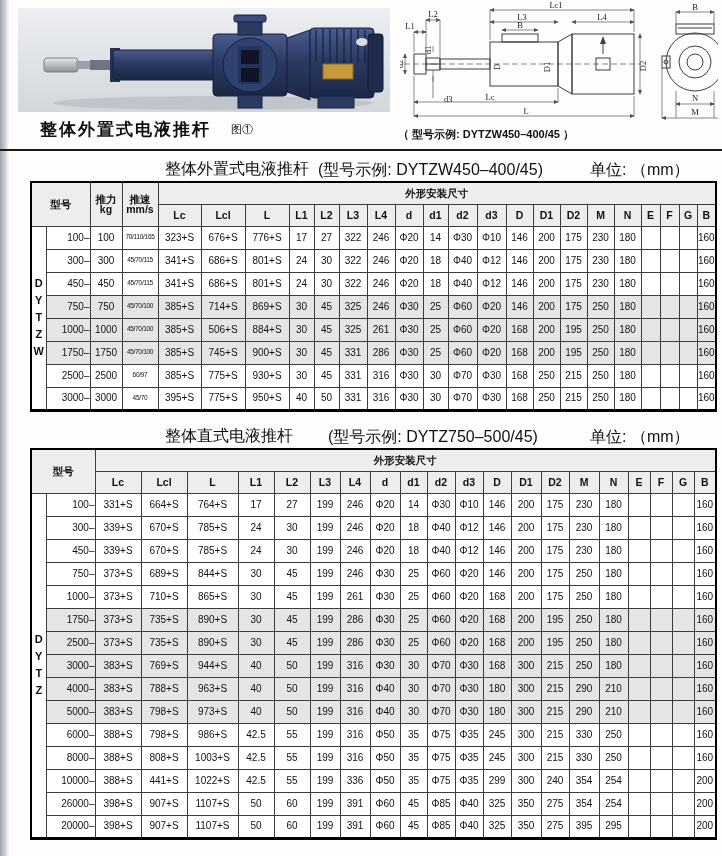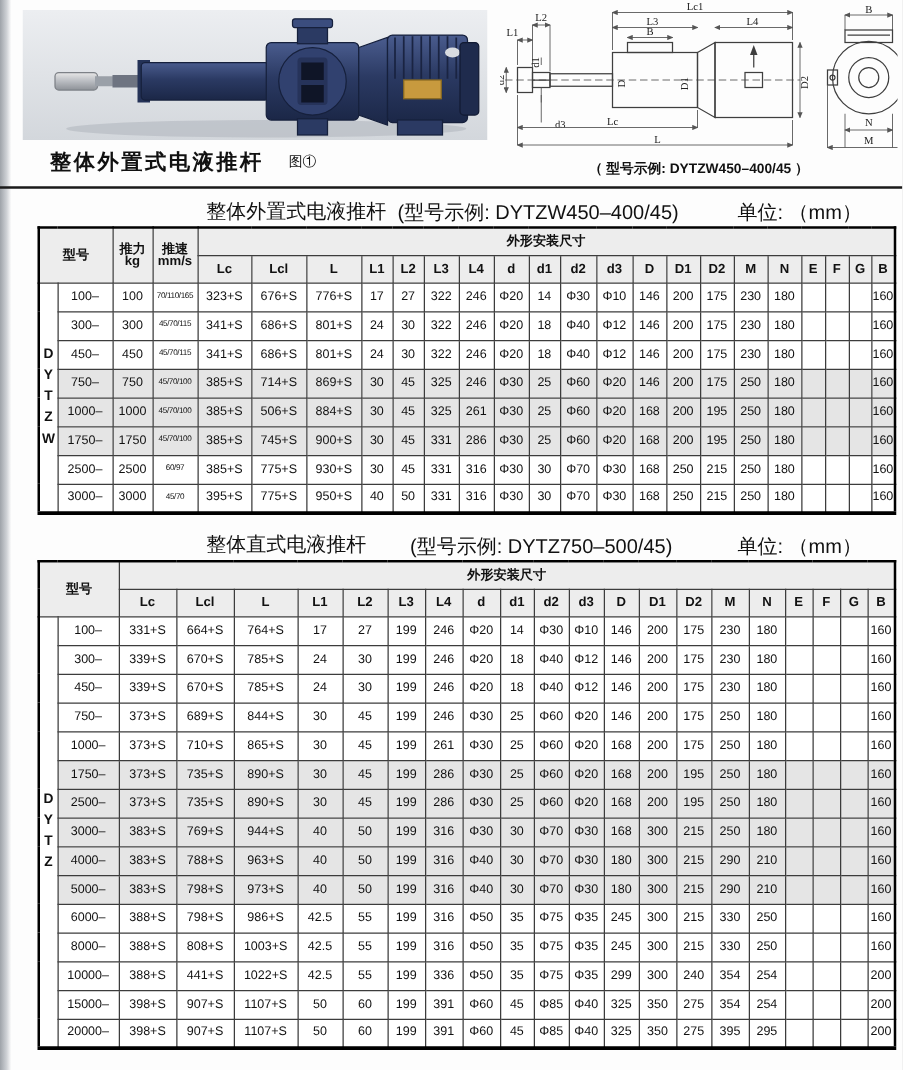--- a/index.html
+++ b/index.html
@@ -6,38 +6,38 @@
   #page{position:relative;width:722px;height:856px;background:#fdfdfd;overflow:hidden;
         font-family:"Liberation Sans",sans-serif;color:#111;}
   #scan-strip{position:absolute;left:0;top:0;width:9px;height:856px;
         background:linear-gradient(90deg,#9ea3a9,#cfd2d6 60%,#fdfdfd);}
   
   #photo{position:absolute;left:18px;top:8px;width:372px;height:104px;}
   #photo-caption{position:absolute;left:40px;top:118px;width:340px;
         font-weight:bold;font-size:17px;letter-spacing:2px;white-space:nowrap;}
   #photo-caption .fig{font-weight:normal;font-size:11px;letter-spacing:0;margin-left:20px;vertical-align:2px;}
   #drawing{position:absolute;left:400px;top:2px;width:318px;height:122px;}
-  #drawing-caption{position:absolute;left:398px;top:127px;width:322px;text-align:center;
+  #drawing-caption{position:absolute;left:398px;top:127px;width:322px;
         font-weight:bold;font-size:11px;white-space:nowrap;}
   #rule-top{position:absolute;left:0;top:149px;width:722px;height:2px;background:#1a1a1a;}
   
   .sec-title{position:absolute;height:16px;white-space:nowrap;}
   #t1-name{left:165px;top:159px;} #t1-example{left:318px;top:160px;} #t1-unit{left:590px;top:160px;}
   #t2-name{left:165px;top:426px;} #t2-example{left:328px;top:427px;} #t2-unit{left:590px;top:427px;}
   
   table.dims{position:absolute;left:30px;border-collapse:collapse;table-layout:fixed;
         width:685px;background:#fff;border:2px solid #000;border-bottom-width:3px;}
   #table1{top:181px;} #table2{top:448px;}
   table.dims th,table.dims td{border:1px solid #3c3c3c;padding:0;text-align:center;vertical-align:middle;
         font-size:10px;line-height:1;overflow:hidden;white-space:nowrap;}
   table.dims thead th{background:#ededed;font-weight:bold;font-size:10.5px;}
   table.dims thead tr{height:22px;}
   #table1 tbody tr{height:23px;} #table2 tbody tr{height:23px;}
   table.dims td.series{font-weight:bold;font-size:11px;line-height:1.55;background:#fff;}
-  table.dims td.model{font-size:10px;}
+  table.dims td.model{font-size:10px;text-align:right;}
   table.dims td.speed{font-size:6.5px;letter-spacing:-0.3px;}
   table.dims tr.shaded td{background:#e5e5e5;}
   
   .lw{stroke:#3f3f3f;fill:none;stroke-width:1;}
   .dim{stroke:#555;stroke-width:0.7;fill:none;}
   .dlab{font-family:"Liberation Serif",serif;font-size:8.5px;fill:#222;}
 </style>
 </head>
 <body>
 
@@ -823,21 +823,21 @@
           <td>300</td>
           <td>240</td>
           <td>354</td>
           <td>254</td>
           <td></td>
           <td></td>
           <td></td>
           <td>200</td>
         </tr>
         <tr>
-          <td class="model">15000–</td>
+          <td class="model">26000–</td>
           <td>398+S</td>
           <td>907+S</td>
           <td>1107+S</td>
           <td>50</td>
           <td>60</td>
           <td>199</td>
           <td>391</td>
           <td>Φ60</td>
           <td>45</td>
           <td>Φ85</td>

